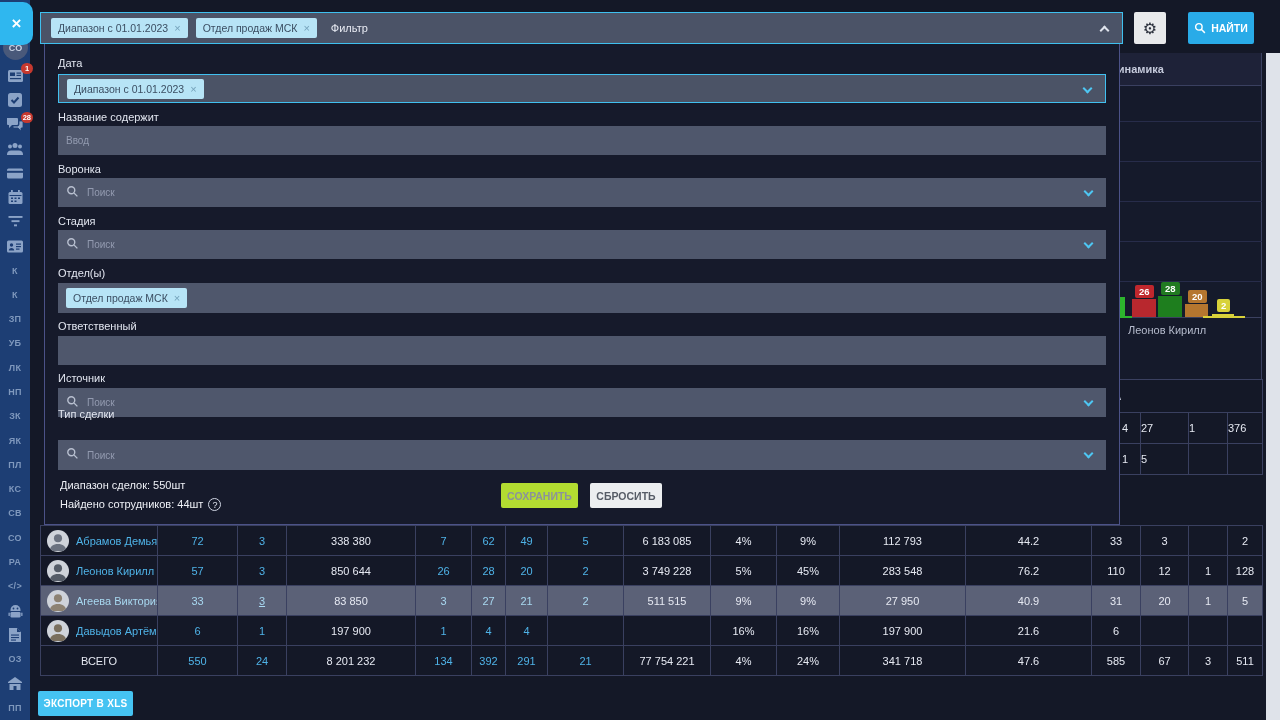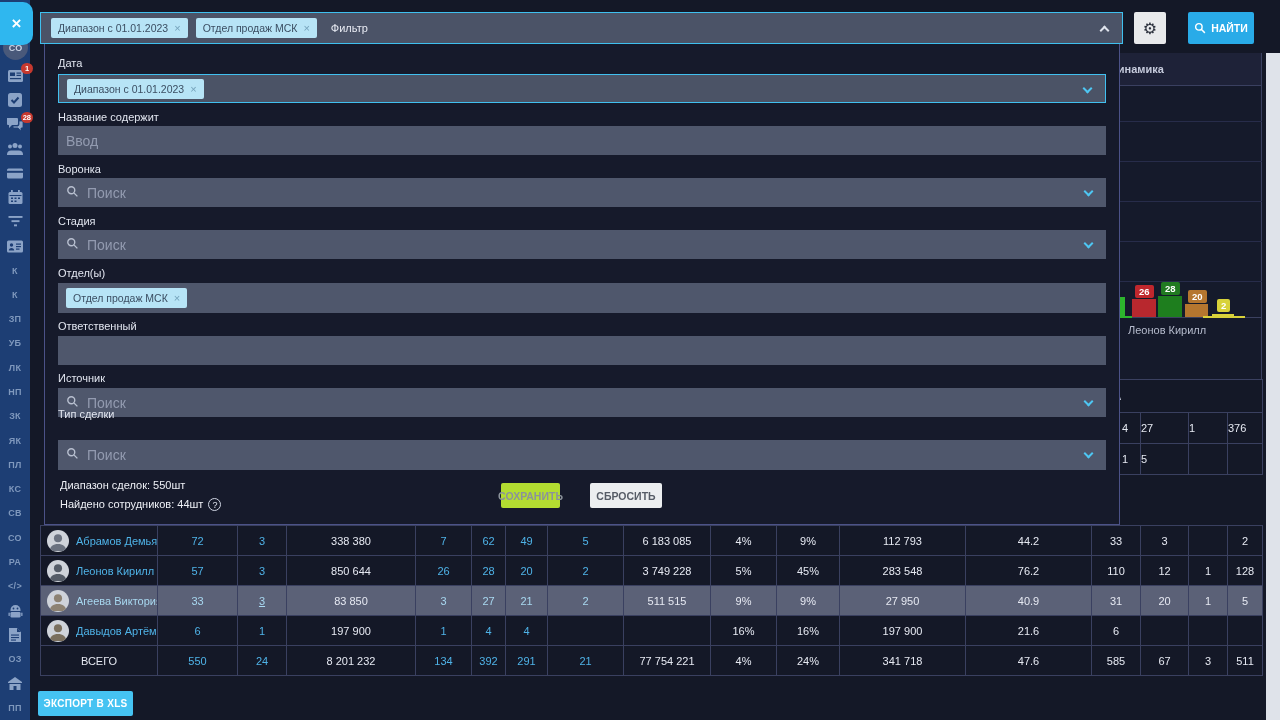--- a/index.html
+++ b/index.html
@@ -36,27 +36,27 @@
               display:flex; align-items:center; justify-content:center; gap:5px; color:#fff; font-size:10.5px; font-weight:bold; z-index:40; }
 
   
   .panel { position:absolute; left:44px; top:44px; width:1076px; height:481px; background:#161a2b;
            border:1px solid #4c5288; border-top:none; z-index:35; }
   .f-label { position:absolute; left:13px; color:#e2e6f0; font-size:11px; }
   .f-input { position:absolute; left:13px; width:1048px; background:#4f576c; display:flex; align-items:center; padding:0 8px; }
   .f-input.bordered { background:#4b5366; border:1px solid #41c0f0; }
   .p-tag { background:#b7e4f6; color:#3b4e62; font-size:10.5px; padding:4px 7px; border-radius:2px; white-space:nowrap; }
   .p-tag .x { color:#74a2ba; margin-left:6px; font-size:11px; }
-  .placeholder { color:#939bb0; font-size:14px; }
+  .placeholder { color:#939bb0; font-size:10px; }
   .chev-down { transform:rotate(45deg); border-color:#4ec6f2; position:absolute; right:14px; top:10px; }
   .mag { flex:0 0 auto; margin-right:8px; }
   .found { position:absolute; left:15px; color:#eef0f6; font-size:11px; }
   .q-circle { display:inline-block; width:13px; height:13px; border:1px solid #cfd4e2; border-radius:50%; color:#dfe3ee;
               font-size:9px; text-align:center; line-height:13px; margin-left:5px; }
-  .save-btn { position:absolute; left:456px; top:439px; width:59px; height:25px; background:#b3dd31; border-radius:2px;
+  .save-btn { position:absolute; left:456px; top:439px; width:77px; height:25px; background:#b3dd31; border-radius:2px;
               color:#8b929b; font-size:10.5px; font-weight:bold; display:flex; align-items:center; justify-content:center; }
   .reset-btn { position:absolute; left:545px; top:439px; width:72px; height:25px; background:#eceef0; border-radius:2px;
                color:#565c66; font-size:10.5px; font-weight:bold; display:flex; align-items:center; justify-content:center; }
 
   
   .widget { position:absolute; left:1040px; top:53px; width:222px; height:326px; background:#151a2b; border-right:1px solid #3a4060; z-index:5; }
   .widget-head { height:33px; background:#1e2238; border-bottom:1px solid #3a4060; color:#c6cbdc; font-size:11px; font-weight:bold;
                  line-height:33px; padding-left:70px; overflow:hidden; white-space:nowrap; }
   .gline { position:absolute; left:0; width:222px; height:1px; background:#272c4a; }
   .axis { position:absolute; left:51px; right:0; top:264px; height:1px; background:#3b4160; }

